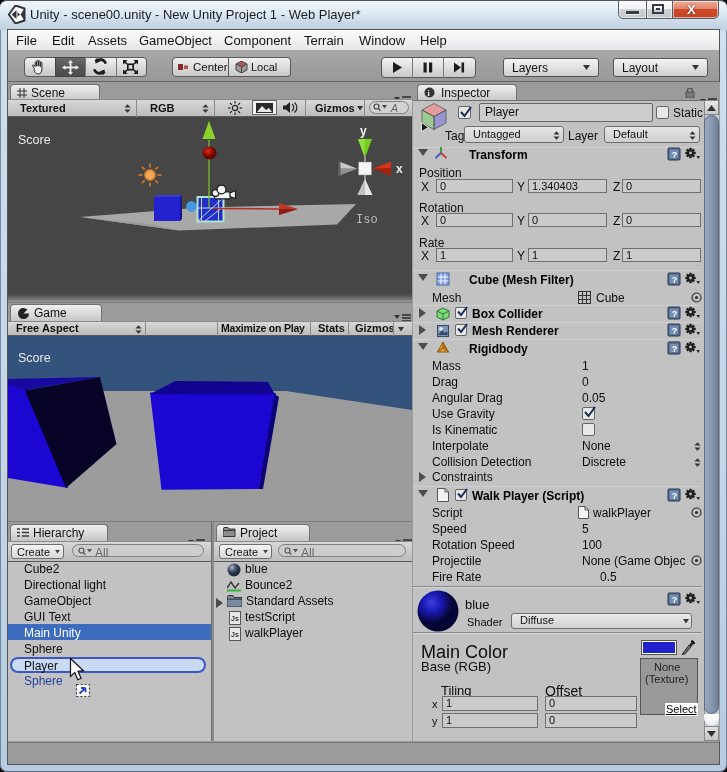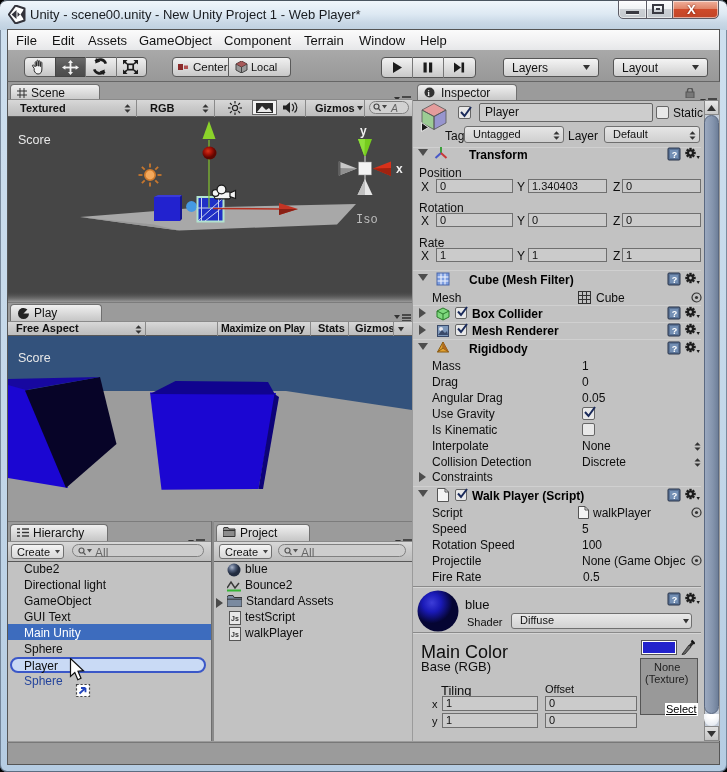--- a/index.html
+++ b/index.html
@@ -312,21 +312,21 @@
     </defs>
  <rect x="0" y="174" width="404" height="11" fill="url(#botfade)"></rect>
 </svg>
 
 <div class="abs" style="left:8px;top:302px;width:404px;height:19px;background:#9b9b9b;border-top:1px solid #7c7c7c;"></div>
 <div class="tab" style="left:10px;top:304px;width:92px;"></div>
 <svg class="abs" style="left:18px;top:308px" width="11" height="11">
     <path d="M5.5 0 A5.5 5.5 0 1 0 11 5.5 L5.5 5.5 Z" fill="#222"></path>
     <path d="M5.5 0 A5.5 5.5 0 0 1 11 5.5 L5.5 5.5 Z" fill="#222" transform="rotate(-45 5.5 5.5)"></path>
   </svg>
-<div class="tabtext" style="left:34px;top:306px">Play</div>
+<div class="tabtext" style="left:34px;top:306px">Game</div>
 <div class="menuicons" style="left:394px;top:308px"><svg width="17" height="8">
       <path d="M0 1 h6 l-3 4 Z" fill="#333"></path>
       <g stroke="#333" stroke-width="1.6">
         <line x1="8" y1="1" x2="17" y2="1"></line>
         <line x1="8" y1="4" x2="17" y2="4"></line>
         <line x1="8" y1="7" x2="17" y2="7"></line>
       </g>
     </svg></div>
 <div class="ptoolbar" style="left:8px;top:321px;width:404px;height:15px;"></div>
 <div class="smalltxt" style="left:16px;top:322px;font-size:11px;font-weight:bold">Free Aspect</div>
@@ -771,21 +771,21 @@
 <div class="ilabel" style="left:582px;top:522px">5</div>
 <div class="ilabel" style="left:432px;top:538px">Rotation Speed</div>
 <div class="ilabel" style="left:582px;top:538px">100</div>
 <div class="ilabel" style="left:432px;top:554px">Projectile</div>
 <div class="ilabel" style="left:582px;top:554px;width:112px;overflow:hidden">None (Game Objec</div>
 <svg class="abs" style="left:691px;top:555px" width="11" height="11">
     <circle cx="5.5" cy="5.5" r="4.5" fill="none" stroke="#333" stroke-width="1.2"></circle>
     <circle cx="5.5" cy="5.5" r="1.6" fill="#333"></circle>
   </svg>
 <div class="ilabel" style="left:432px;top:570px">Fire Rate</div>
-<div class="ilabel" style="left:583px;top:570px">0.5</div>
+<div class="ilabel" style="left:600px;top:570px">0.5</div>
 
 <div class="abs" style="left:413px;top:586px;width:288px;height:2px;background:#8a8a8a;border-bottom:1px solid #d5d5d5;"></div>
 <svg class="abs" style="left:417px;top:590px" width="42" height="42">
     <defs>
       <radialGradient id="matball" cx="35%" cy="30%">
         <stop offset="0%" stop-color="#3d3dd8"></stop>
         <stop offset="45%" stop-color="#1a1ab8"></stop>
         <stop offset="100%" stop-color="#050533"></stop>
       </radialGradient>
     </defs>
@@ -821,21 +821,21 @@
     <path d="M8 7 L11 3.5 L13 5.5 L10 9 Z" fill="#2a2a2a"></path>
     <path d="M10.5 2.5 L13.8 5.8" stroke="#111" stroke-width="2.2"></path>
   </svg>
 <div class="ilabel" style="left:421px;top:659px;font-size:13px">Base (RGB)</div>
 <div class="abs" style="left:640px;top:658px;width:58px;height:57px;background:#999;border:1px solid #555;"></div>
 <div class="txt" style="left:654px;top:661px;font-size:11px;color:#222">None</div>
 <div class="txt" style="left:645px;top:673px;font-size:11px;color:#222">(Texture)</div>
 <div class="abs" style="left:665px;top:703px;width:33px;height:13px;background:#fff;"></div>
 <div class="txt" style="left:666px;top:703px;font-size:11px;color:#000;text-decoration:underline">Select</div>
 <div class="ilabel" style="left:441px;top:683px;font-size:13px">Tiling</div>
-<div class="ilabel" style="left:545px;top:683px;font-size:11px">Offset</div>
+<div class="ilabel" style="left:545px;top:683px;font-size:14px">Offset</div>
 <div class="ilabel" style="left:432px;top:698px;font-size:11px">x</div>
 <div class="ifield" style="left:442px;top:696px;width:96px">1</div>
 <div class="ifield" style="left:545px;top:696px;width:92px">0</div>
 <div class="ilabel" style="left:432px;top:715px;font-size:11px">y</div>
 <div class="ifield" style="left:442px;top:713px;width:96px">1</div>
 <div class="ifield" style="left:545px;top:713px;width:92px">0</div>
 
 <div class="abs" style="left:704px;top:100px;width:15px;height:641px;background:#c5cdd9;border-left:1px solid #8a8a8a;"></div>
 <div class="abs" style="left:704px;top:100px;width:15px;height:15px;background:linear-gradient(180deg,#e8e8e8,#c8c8c8);border:1px solid #888;"></div>
 <svg class="abs" style="left:707px;top:105px" width="9" height="6">

